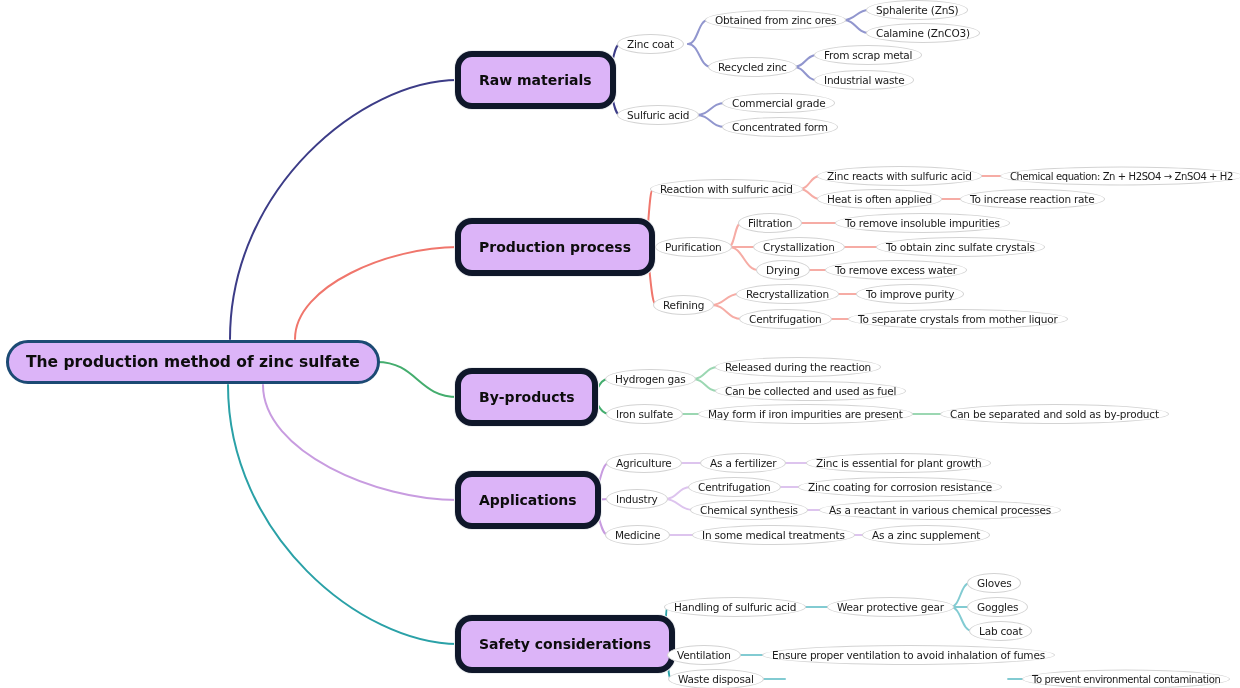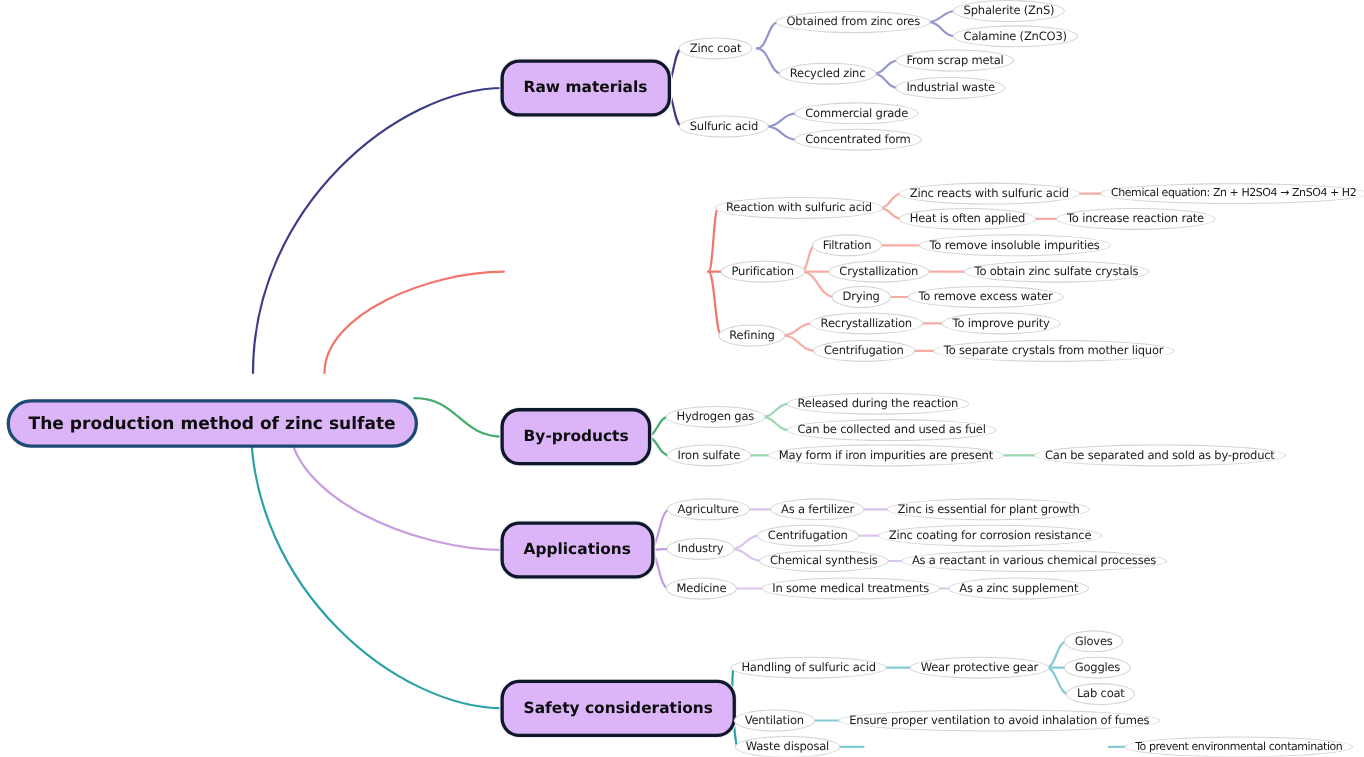--- a/index.html
+++ b/index.html
@@ -4,24 +4,24 @@
 <style>
   html,body{margin:0;padding:0;background:#ffffff;}
   #canvas{position:relative;width:1240px;height:688px;background:#ffffff;overflow:hidden;
           font-family:"DejaVu Sans","Liberation Sans",sans-serif;}
   #edges{position:absolute;left:0;top:0;z-index:0;}
   .node{position:absolute;transform:translateY(-50%);white-space:nowrap;z-index:2;box-sizing:border-box;}
   .bubble{font-size:10.5px;letter-spacing:-0.2px;color:#1a1a1a;background:#ffffff;
           border:1px solid #d3d3d3;border-radius:50%;padding:3px 9px;}
   .bubble.xs{font-size:10px;letter-spacing:-0.4px;}
   .pill{font-size:14px;font-weight:bold;color:#0d0d0d;background:#dcb4f8;
-        border:3px solid #0f172a;border-radius:17px;padding:15px 18px;
+        border:6px solid #0f172a;border-radius:17px;padding:15px 18px;
         box-shadow:0 0 0 1px #edeff1;}
   .root{font-size:15.5px;font-weight:bold;color:#0d0d0d;background:#dcb4f8;
-        border:3px solid #1c4a74;border-radius:22px;padding:10px 17px;margin-top:23px;}
+        border:3px solid #1c4a74;border-radius:22px;padding:10px 17px;}
 </style>
 </head>
 <body>
 
 <div id="canvas">
   <svg id="edges" width="1240" height="688">
       <path d="M 230 339 C 230 188.78, 362.24 80, 458 80" fill="none" stroke="#3c3c87" stroke-width="2" stroke-linecap="round"></path>
       <path d="M 295 339 C 295 285.64, 389.54 247, 458 247" fill="none" stroke="#f0766c" stroke-width="2" stroke-linecap="round"></path>
       <path d="M 376.71875 362 C 417.359375 362, 417.359375 397, 458 397" fill="none" stroke="#44ad6e" stroke-width="2" stroke-linecap="round"></path>
       <path d="M 263 385 C 263 451.7, 376.1 500, 458 500" fill="none" stroke="#c89ce0" stroke-width="2" stroke-linecap="round"></path>
@@ -78,20 +78,21 @@
       <path d="M 664.109375 644 C 667.0546875 644, 667.0546875 655, 670 655" fill="none" stroke="#2aa1a7" stroke-width="2" stroke-linecap="round"></path>
       <path d="M 737.78125 655 C 751.390625 655, 751.390625 655, 765 655" fill="none" stroke="#82cbd2" stroke-width="2" stroke-linecap="round"></path>
       <path d="M 664.109375 644 C 667.5546875 644, 667.5546875 679, 671 679" fill="none" stroke="#2aa1a7" stroke-width="2" stroke-linecap="round"></path>
       <path d="M 760.703125 679 C 772.8515625 679, 772.8515625 679, 785 679" fill="none" stroke="#82cbd2" stroke-width="2" stroke-linecap="round"></path>
       <path d="M 1008.046875 679 C 1016.5234375 679, 1016.5234375 679, 1025 679" fill="none" stroke="#82cbd2" stroke-width="2" stroke-linecap="round"></path>
     </svg>
 
   <div class="node root" style="left:6px;top:362px">The production method of zinc sulfate</div>
 
   <div class="node pill" style="left:455px;top:80px">Raw materials</div>
+  <div class="node pill" style="left:455px;top:247px">Production process</div>
   <div class="node pill" style="left:455px;top:500px">Applications</div>
   <div class="node pill" style="left:455px;top:397px">By-products</div>
   <div class="node pill" style="left:455px;top:644px">Safety considerations</div>
 
   <div class="node bubble" style="left:617px;top:44px">Zinc coat</div>
   <div class="node bubble" style="left:705px;top:20px">Obtained from zinc ores</div>
   <div class="node bubble" style="left:866px;top:10px">Sphalerite (ZnS)</div>
   <div class="node bubble" style="left:866px;top:33px">Calamine (ZnCO3)</div>
   <div class="node bubble" style="left:708px;top:67px">Recycled zinc</div>
   <div class="node bubble" style="left:814px;top:55px">From scrap metal</div>

